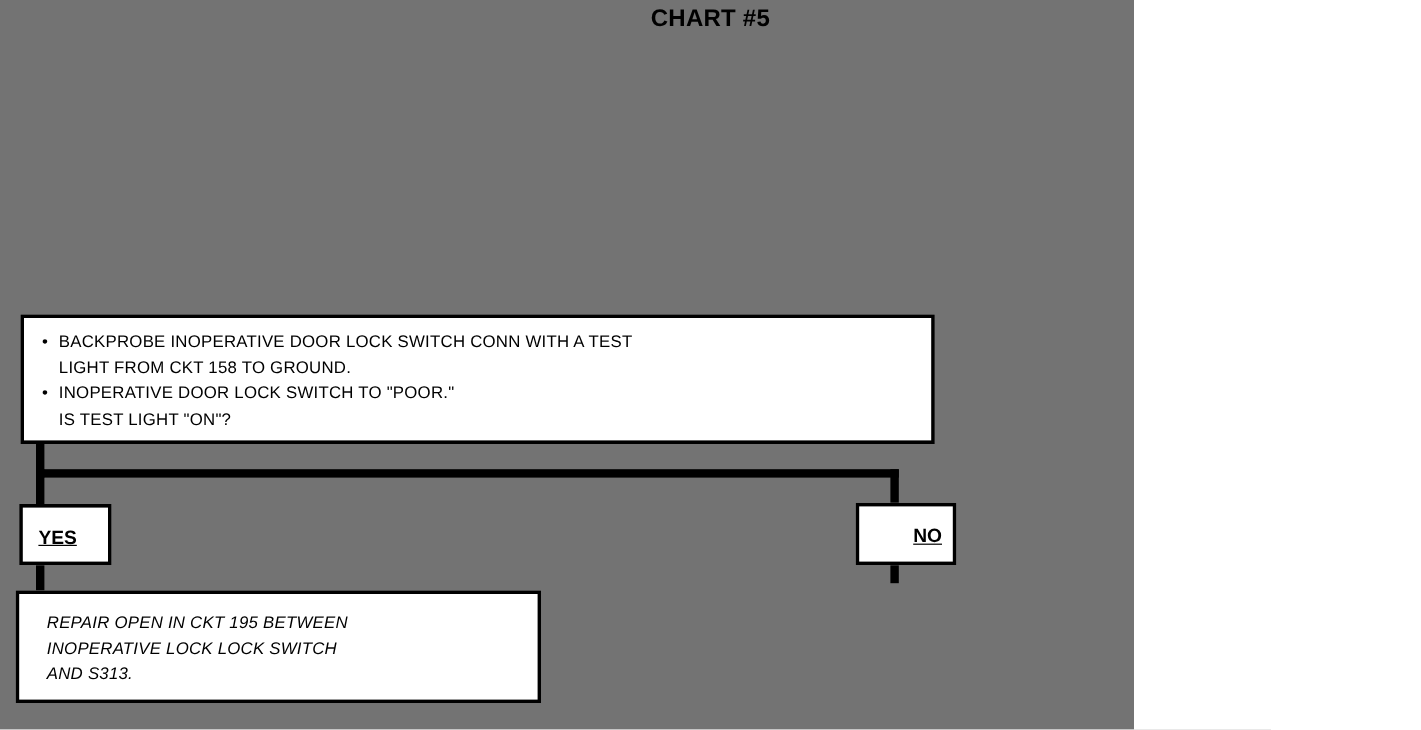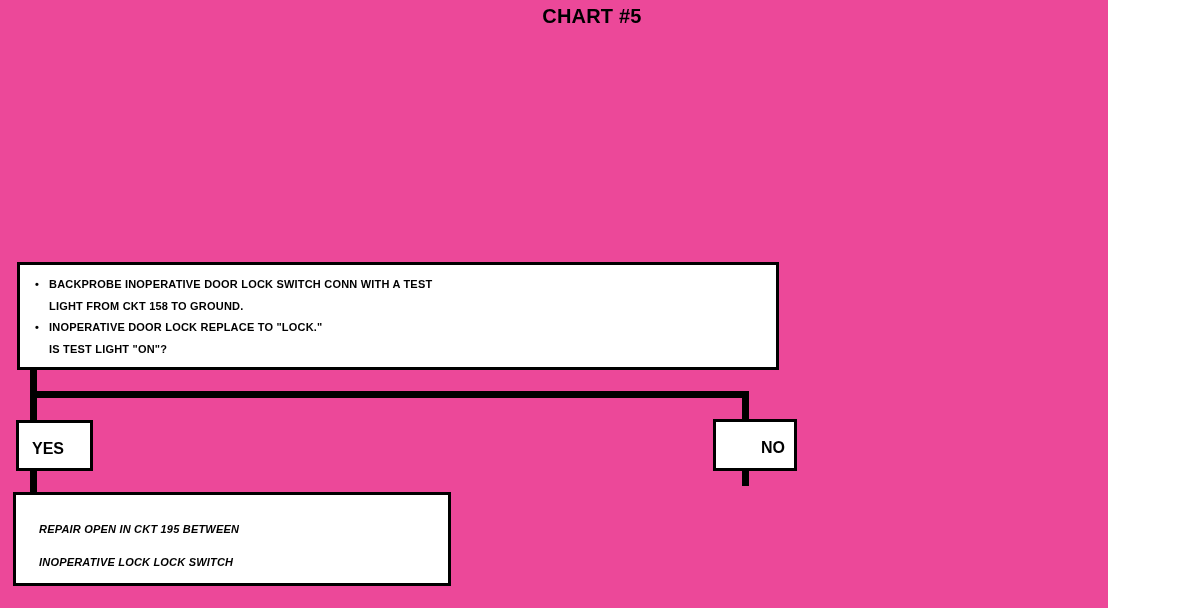--- a/index.html
+++ b/index.html
@@ -7,23 +7,23 @@
     margin: 0;
     padding: 0;
     background: #ffffff;
   }
   body {
     font-family: "Liberation Sans", sans-serif;
     color: #000000;
   }
   #page {
     position: relative;
-    width: 1108px;
+    width: 945px;
     height: 608px;
-    background: #ec4899;
+    background: #737373;
     overflow: hidden;
   }
 
   
   .title-block {
     position: absolute;
     left: 0;
     top: 4px;
     width: 1184px;
     text-align: center;
@@ -39,22 +39,22 @@
   
   .box {
     position: absolute;
     box-sizing: border-box;
     border: 3px solid #000000;
     background: #ffffff;
   }
 
   
   .box-text {
-    font-weight: bold;
-    font-size: 11px;
+    font-weight: normal;
+    font-size: 14px;
     line-height: 21.5px;
     letter-spacing: 0.2px;
     white-space: nowrap;
   }
   .box-text.italic {
     font-style: italic;
   }
   .bullet-row {
     position: relative;
     padding-left: 14px;
@@ -63,21 +63,20 @@
     content: "\2022";
     position: absolute;
     left: 0;
     top: 0;
   }
   .cont-row {
     padding-left: 14px;
   }
   .plain-row {
     padding-left: 0;
-    margin-top: 11px;
   }
 
   
   #decision-box {
     left: 17px;
     top: 262px;
     width: 762px;
     height: 108px;
   }
   #decision-box .inner {
@@ -95,20 +94,21 @@
     top: 419px;
     width: 84px;
     height: 52px;
     padding-left: 32px;
   }
   .branch-label {
     font-weight: bold;
     font-size: 16px;
     line-height: 51px;
     padding-left: 13px;
+    text-decoration: underline;
   }
 
   #yes-result-box {
     left: 13px;
     top: 492px;
     width: 438px;
     height: 94px;
   }
   #yes-result-box .inner {
     padding: 13px 0 0 23px;
@@ -172,21 +172,21 @@
 <div id="page">
 
   <div class="title-block">
     <div class="title-line">CHART #5</div>
   </div>
 
   <div class="box" id="decision-box">
     <div class="inner">
       <div class="box-text bullet-row">BACKPROBE INOPERATIVE DOOR LOCK SWITCH CONN WITH A TEST</div>
       <div class="box-text cont-row">LIGHT FROM CKT 158 TO GROUND.</div>
-      <div class="box-text bullet-row">INOPERATIVE DOOR LOCK REPLACE TO "LOCK."</div>
+      <div class="box-text bullet-row">INOPERATIVE DOOR LOCK SWITCH TO "POOR."</div>
       <div class="box-text cont-row">IS TEST LIGHT "ON"?</div>
     </div>
   </div>
 
   <div class="line" id="conn-decision-down"></div>
   <div class="line" id="conn-branch-horiz"></div>
   <div class="line" id="conn-yes-down"></div>
   <div class="line" id="conn-no-down"></div>
   <div class="line" id="conn-yes-stub"></div>
   <div class="line" id="conn-no-stub"></div>
@@ -196,17 +196,18 @@
   </div>
 
   <div class="box" id="no-box">
     <div class="branch-label">NO</div>
   </div>
 
   <div class="box" id="yes-result-box">
     <div class="inner">
       <div class="box-text italic plain-row">REPAIR OPEN IN CKT 195 BETWEEN</div>
       <div class="box-text italic plain-row">INOPERATIVE LOCK LOCK SWITCH</div>
+      <div class="box-text italic plain-row">AND S313.</div>
     </div>
   </div>
 
 
 </div>
 
 </body></html>

